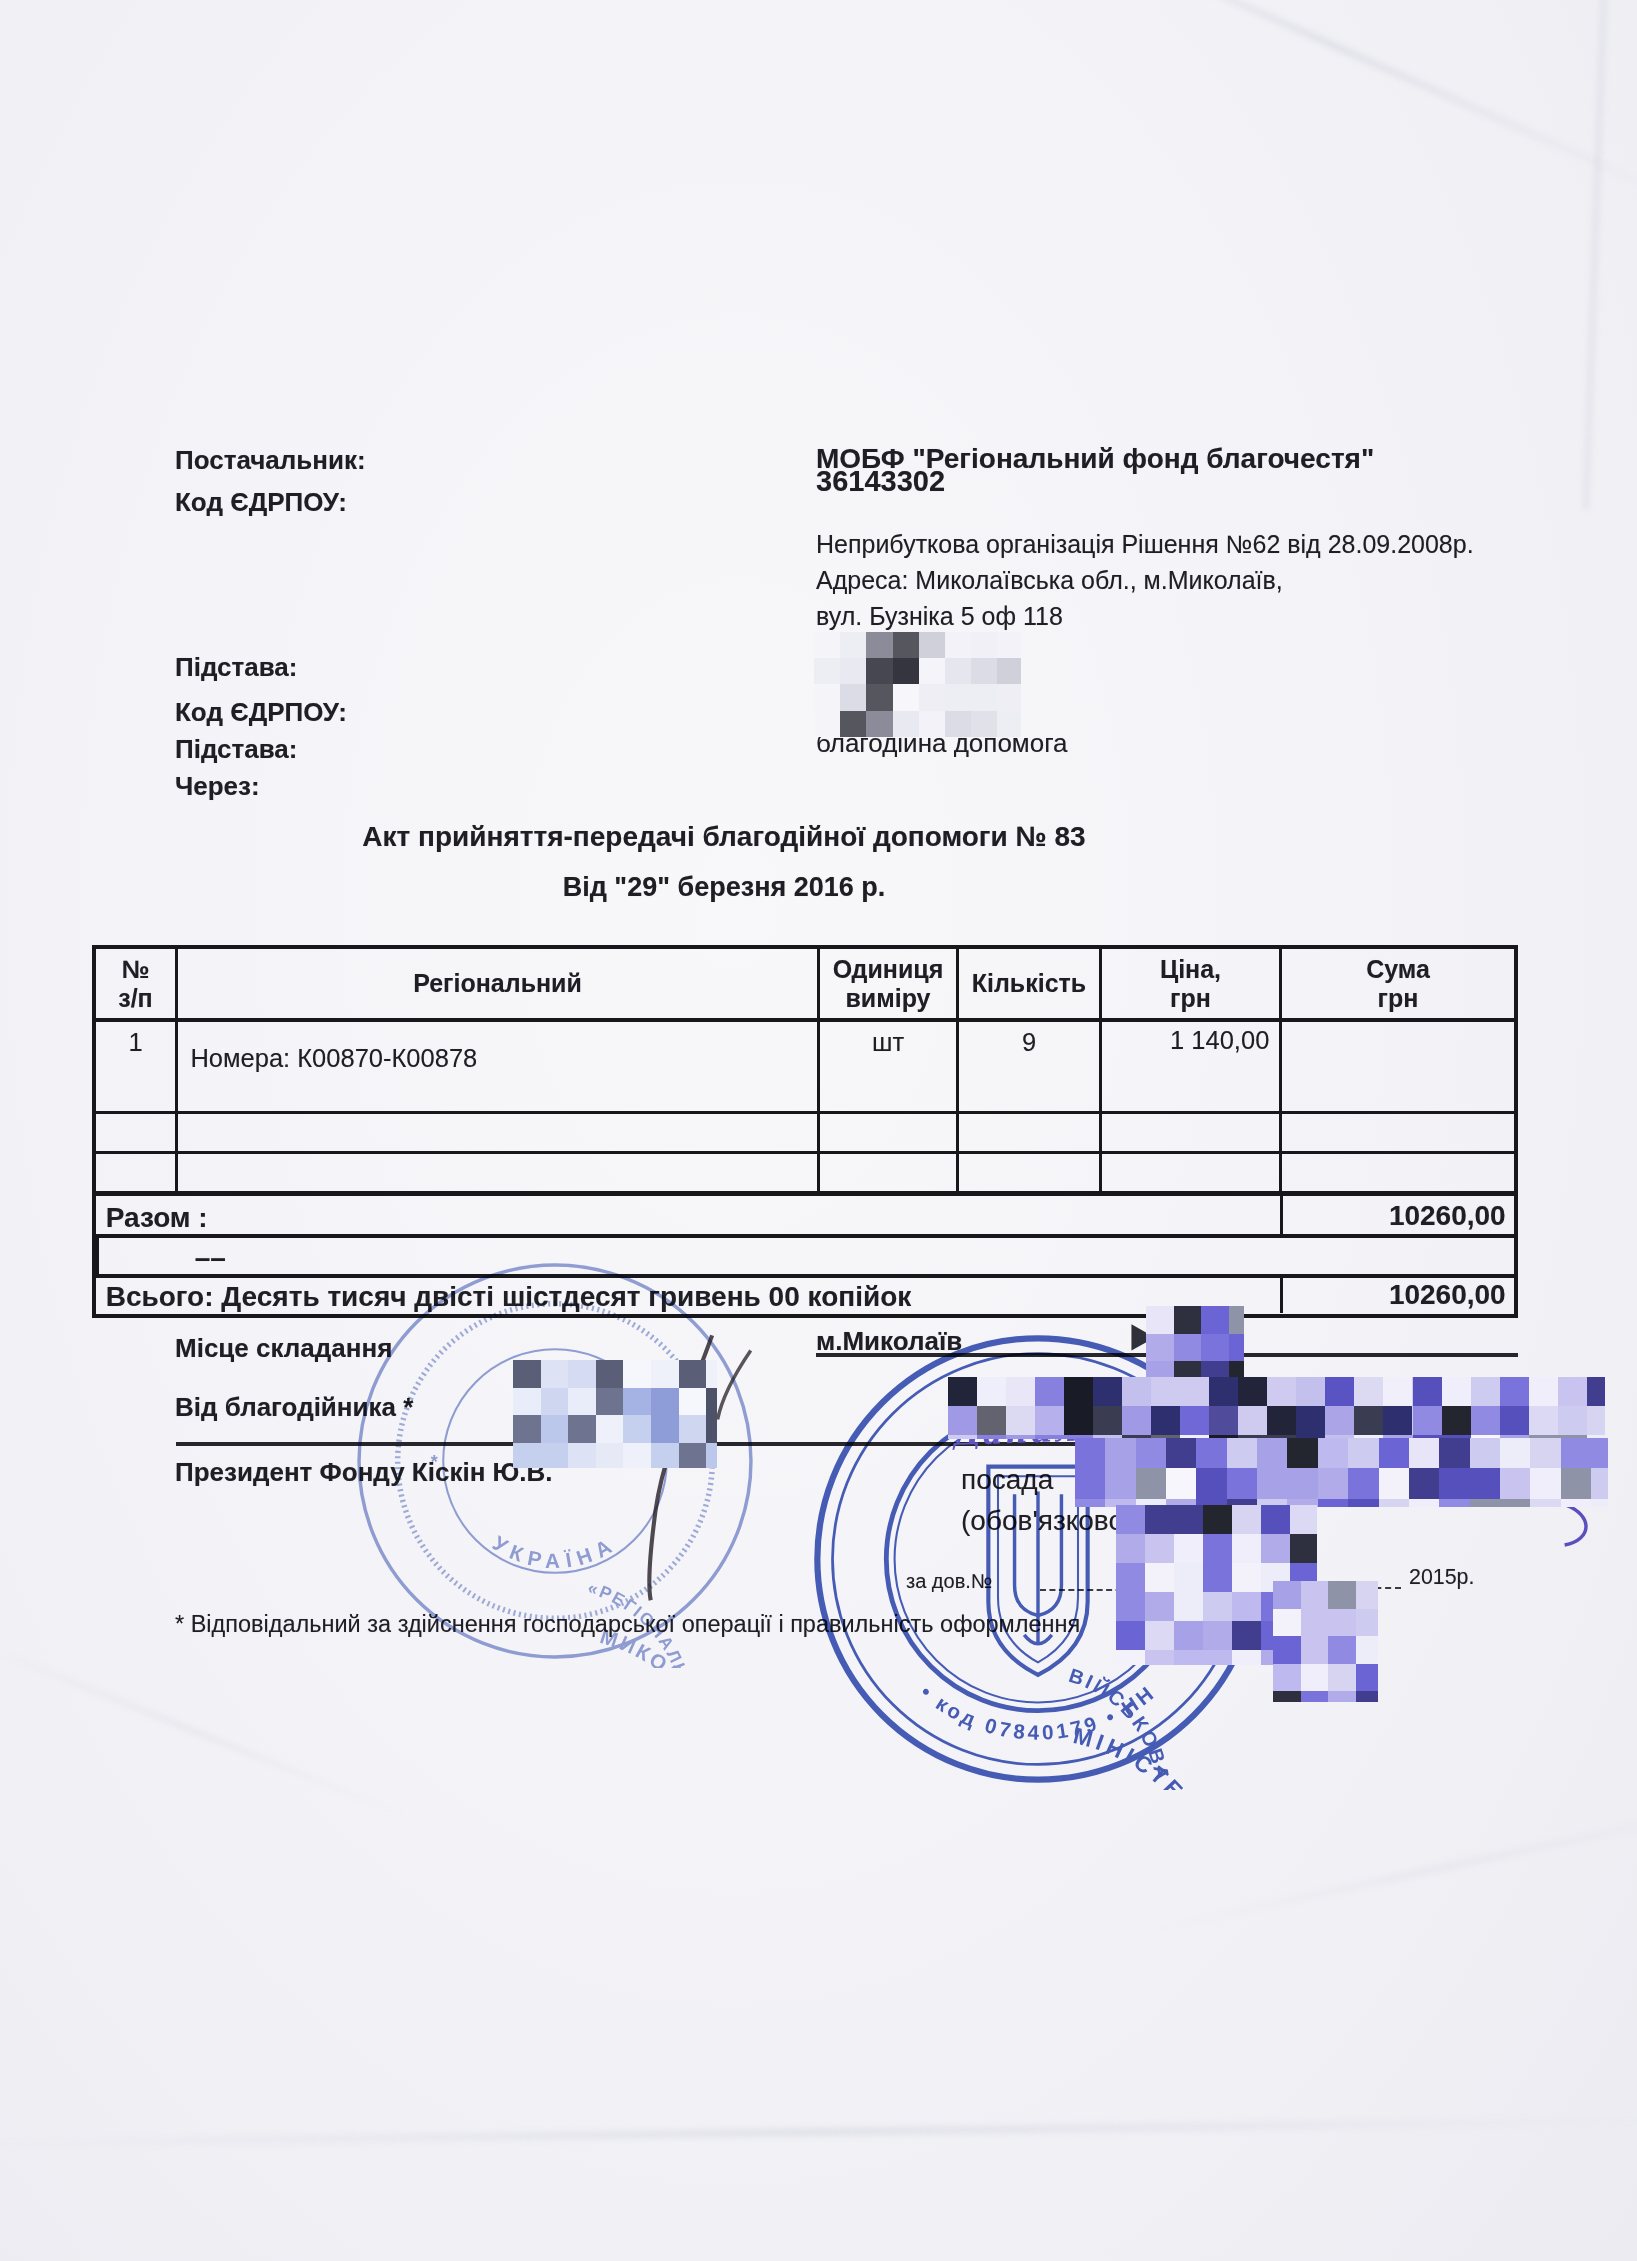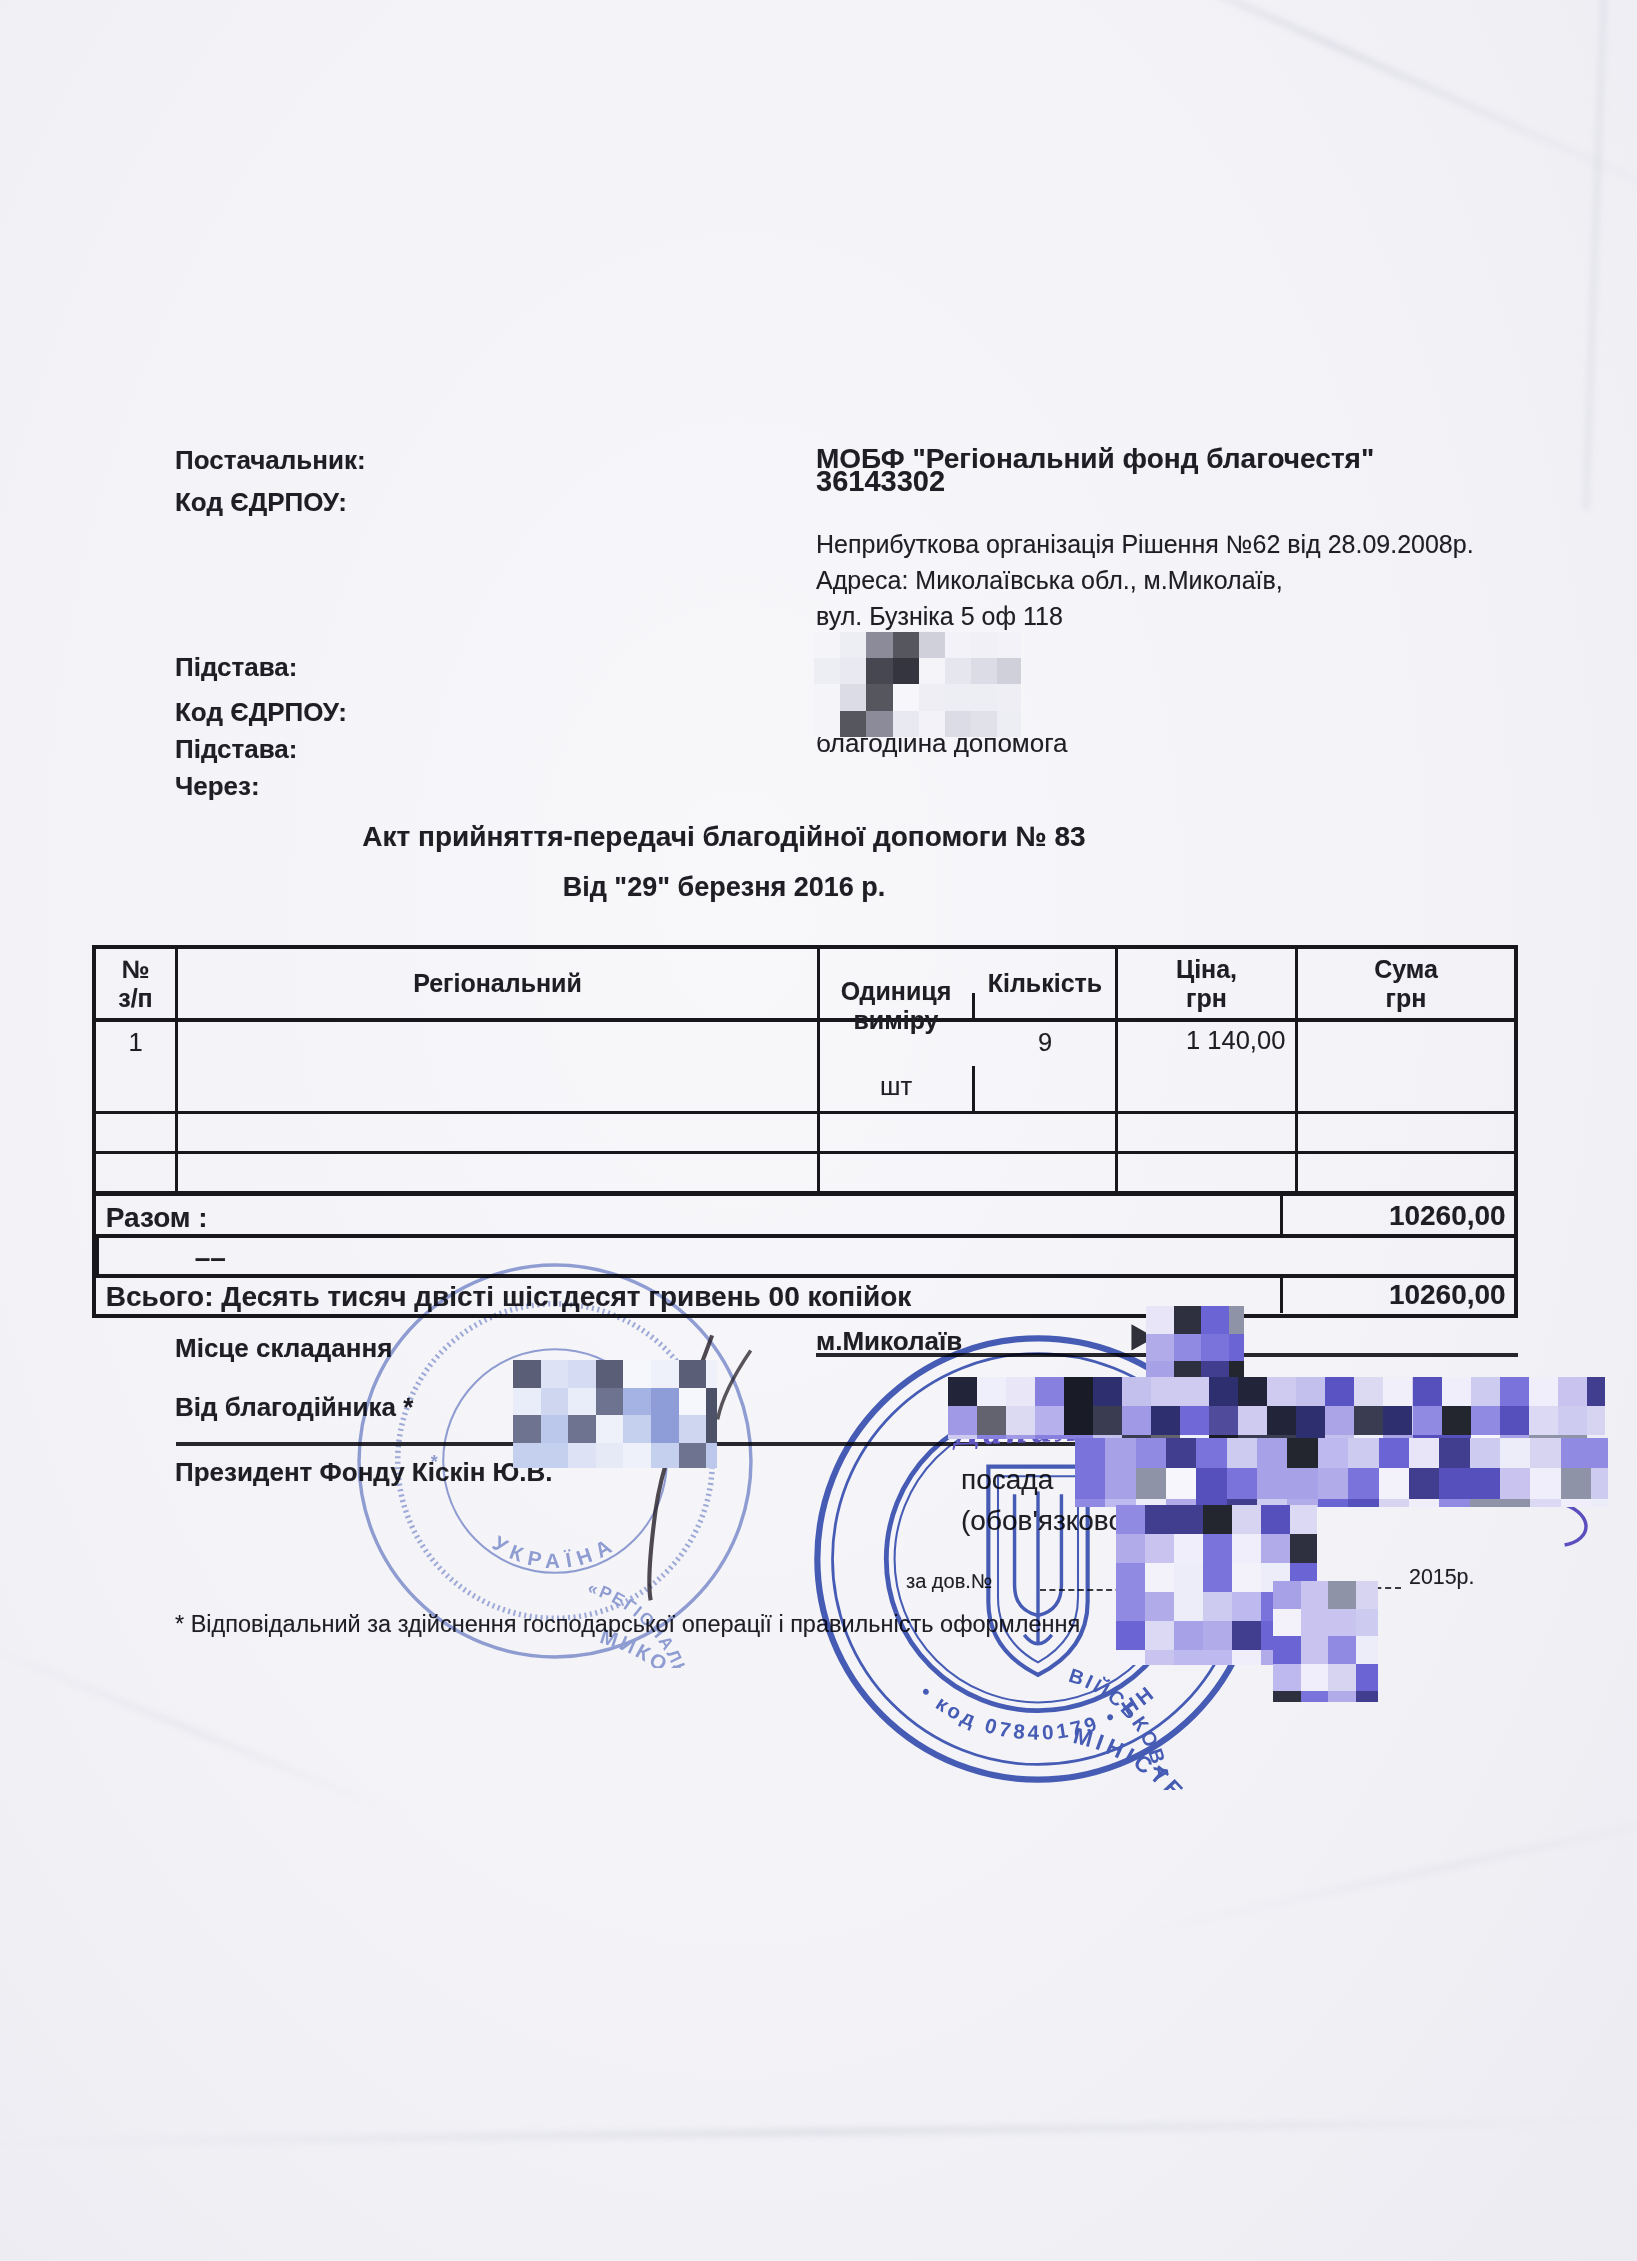--- a/index.html
+++ b/index.html
@@ -17,21 +17,21 @@
   .fs34{font-size:23.5px;} .fs31{font-size:21.4px;} .fs29{font-size:20px;}
   .ctr{text-align:center;}
   
   .tbl{left:92px;top:945px;width:1426px;height:373px;border:4.8px solid #17171c;
        box-sizing:border-box;z-index:2;}
   .trow{display:flex;box-sizing:border-box;border-top:3.4px solid #17171c;}
   .trow.first{border-top:none;}
   .cell{box-sizing:border-box;border-right:3.4px solid #17171c;position:relative;
         font-size:25.5px;text-shadow:0 0 0.7px rgba(25,25,30,.3);}
   .cell.last{border-right:none;flex:1;}
-  .c1{width:82px;} .c2{width:642px;} .c3{width:155px;margin-top:44px;} .c4{width:143px;} .c5{width:180px;}
+  .c1{width:82px;} .c2{width:642px;} .c3{width:139px;} .c4{width:143px;} .c5{width:180px;}
   .hdr{font-weight:bold;font-size:25px;display:flex;flex-direction:column;
        align-items:center;justify-content:center;line-height:29px;}
   .vtop{padding-top:5.5px;text-align:center;}
   .num-r{text-align:right;padding-right:9.7px;padding-top:4.1px;}
   .tot-label{flex:1;font-weight:bold;font-size:28px;padding:5.5px 0 0 9.7px;border-right:none;}
   .tot-val{width:234px;border-left:3.4px solid #17171c;box-sizing:border-box;
            text-align:right;padding:4.1px 8.3px 0 0;font-weight:bold;font-size:28px;}
   
   .hline{background:#26262c;z-index:2;}
   .dashline{border-bottom:2.8px dashed #3a3a42;z-index:2;}
@@ -92,20 +92,21 @@
         <span>грн</span>
       </div>
     <div class="cell last hdr">
         <span>Сума</span>
         <span>грн</span>
       </div>
   </div>
   <div class="trow" style="height:93px;border-top-width:4.1px;">
     <div class="cell c1 vtop">1</div>
     <div class="cell c2" style="padding:4.1px 0 0 12.4px;">
+      <div class="t" style="margin-top:18px;">Номера: К00870-К00878</div>
     </div>
     <div class="cell c3 vtop">шт</div>
     <div class="cell c4 vtop">9</div>
     <div class="cell c5 num-r">1 140,00</div>
   </div>
   <div class="trow" style="height:40px;">
     <div class="cell c1"></div>
       <div class="cell c2"></div>
       <div class="cell c3"></div>
     <div class="cell c4"></div>

